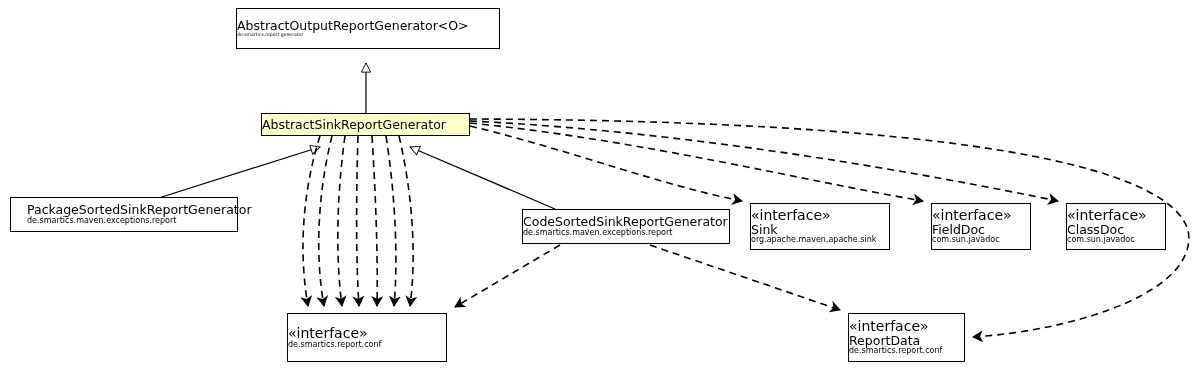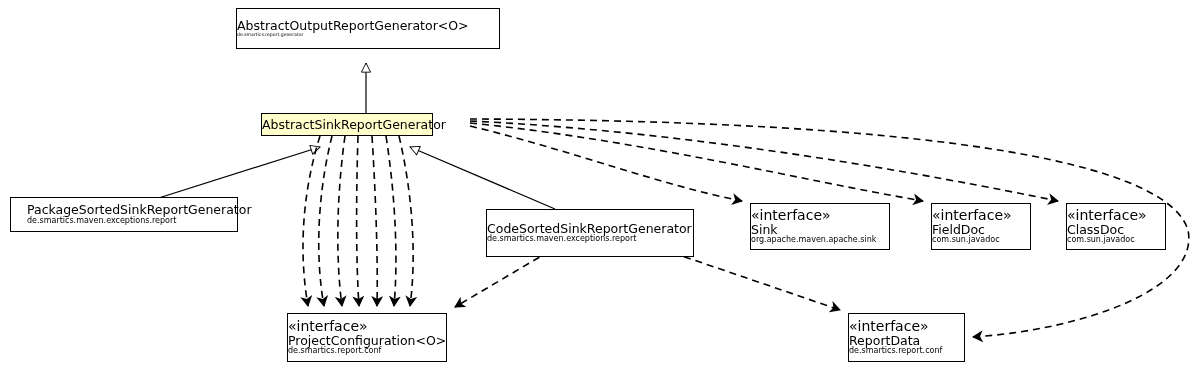--- a/index.html
+++ b/index.html
@@ -45,49 +45,48 @@
       <path d="M 470 121 C 700 132 930 175 1058 201" fill="none" stroke="#000000" stroke-width="1.6" stroke-dasharray="7,5" marker-end="url(#mk-dep)"></path>
       <path d="M 470 119 C 780 120 1160 140 1188 230 C 1200 290 1080 330 973 337" fill="none" stroke="#000000" stroke-width="1.6" stroke-dasharray="7,5" marker-end="url(#mk-dep)"></path>
       <path d="M 560 245 L 455 307" fill="none" stroke="#000000" stroke-width="1.6" stroke-dasharray="7,5" marker-end="url(#mk-dep)"></path>
       <path d="M 650 245 L 840 310" fill="none" stroke="#000000" stroke-width="1.6" stroke-dasharray="7,5" marker-end="url(#mk-dep)"></path>
     </svg>
   <div id="nodes-layer">
       <div class="node" style="left: 236px; top: 8px; width: 264px; height: 41px;">
         <div class="cname">AbstractOutputReportGenerator&lt;O&gt;</div>
         <div class="pkg tiny">de.smartics.report.generator</div>
       </div>
-      <div class="node highlight" style="left: 261px; top: 113px; width: 172px; height: 23px;">
+      <div class="node highlight" style="left: 261px; top: 113px; width: 209px; height: 23px;">
         <div class="cname">AbstractSinkReportGenerator</div>
       </div>
       <div class="node" style="left: 10px; top: 197px; width: 228px; height: 35px; padding-left: 16px;">
         <div class="cname">PackageSortedSinkReportGenerator</div>
         <div class="pkg">de.smartics.maven.exceptions.report</div>
       </div>
-      <div class="node" style="left: 486px; top: 209px; width: 208px; height: 48px;">
+      <div class="node" style="left: 522px; top: 209px; width: 208px; height: 35px;">
         <div class="cname">CodeSortedSinkReportGenerator</div>
         <div class="pkg">de.smartics.maven.exceptions.report</div>
       </div>
       <div class="node" style="left: 750px; top: 203px; width: 140px; height: 47px;">
         <div class="stereotype">«interface»</div>
         <div class="cname">Sink</div>
         <div class="pkg">org.apache.maven.apache.sink</div>
       </div>
       <div class="node" style="left: 931px; top: 203px; width: 100px; height: 47px;">
         <div class="stereotype">«interface»</div>
         <div class="cname">FieldDoc</div>
         <div class="pkg">com.sun.javadoc</div>
       </div>
       <div class="node" style="left: 1066px; top: 203px; width: 100px; height: 47px;">
         <div class="stereotype">«interface»</div>
         <div class="cname">ClassDoc</div>
         <div class="pkg">com.sun.javadoc</div>
       </div>
       <div class="node" style="left: 287px; top: 313px; width: 160px; height: 49px;">
         <div class="stereotype">«interface»</div>
-        <div class="cname">ProjectConfiguration&lt;O&gt;</div>
         <div class="pkg">de.smartics.report.conf</div>
       </div>
       <div class="node" style="left: 848px; top: 313px; width: 117px; height: 49px;">
         <div class="stereotype">«interface»</div>
         <div class="cname">ReportData</div>
         <div class="pkg">de.smartics.report.conf</div>
       </div>
     </div>
 </div>
 

